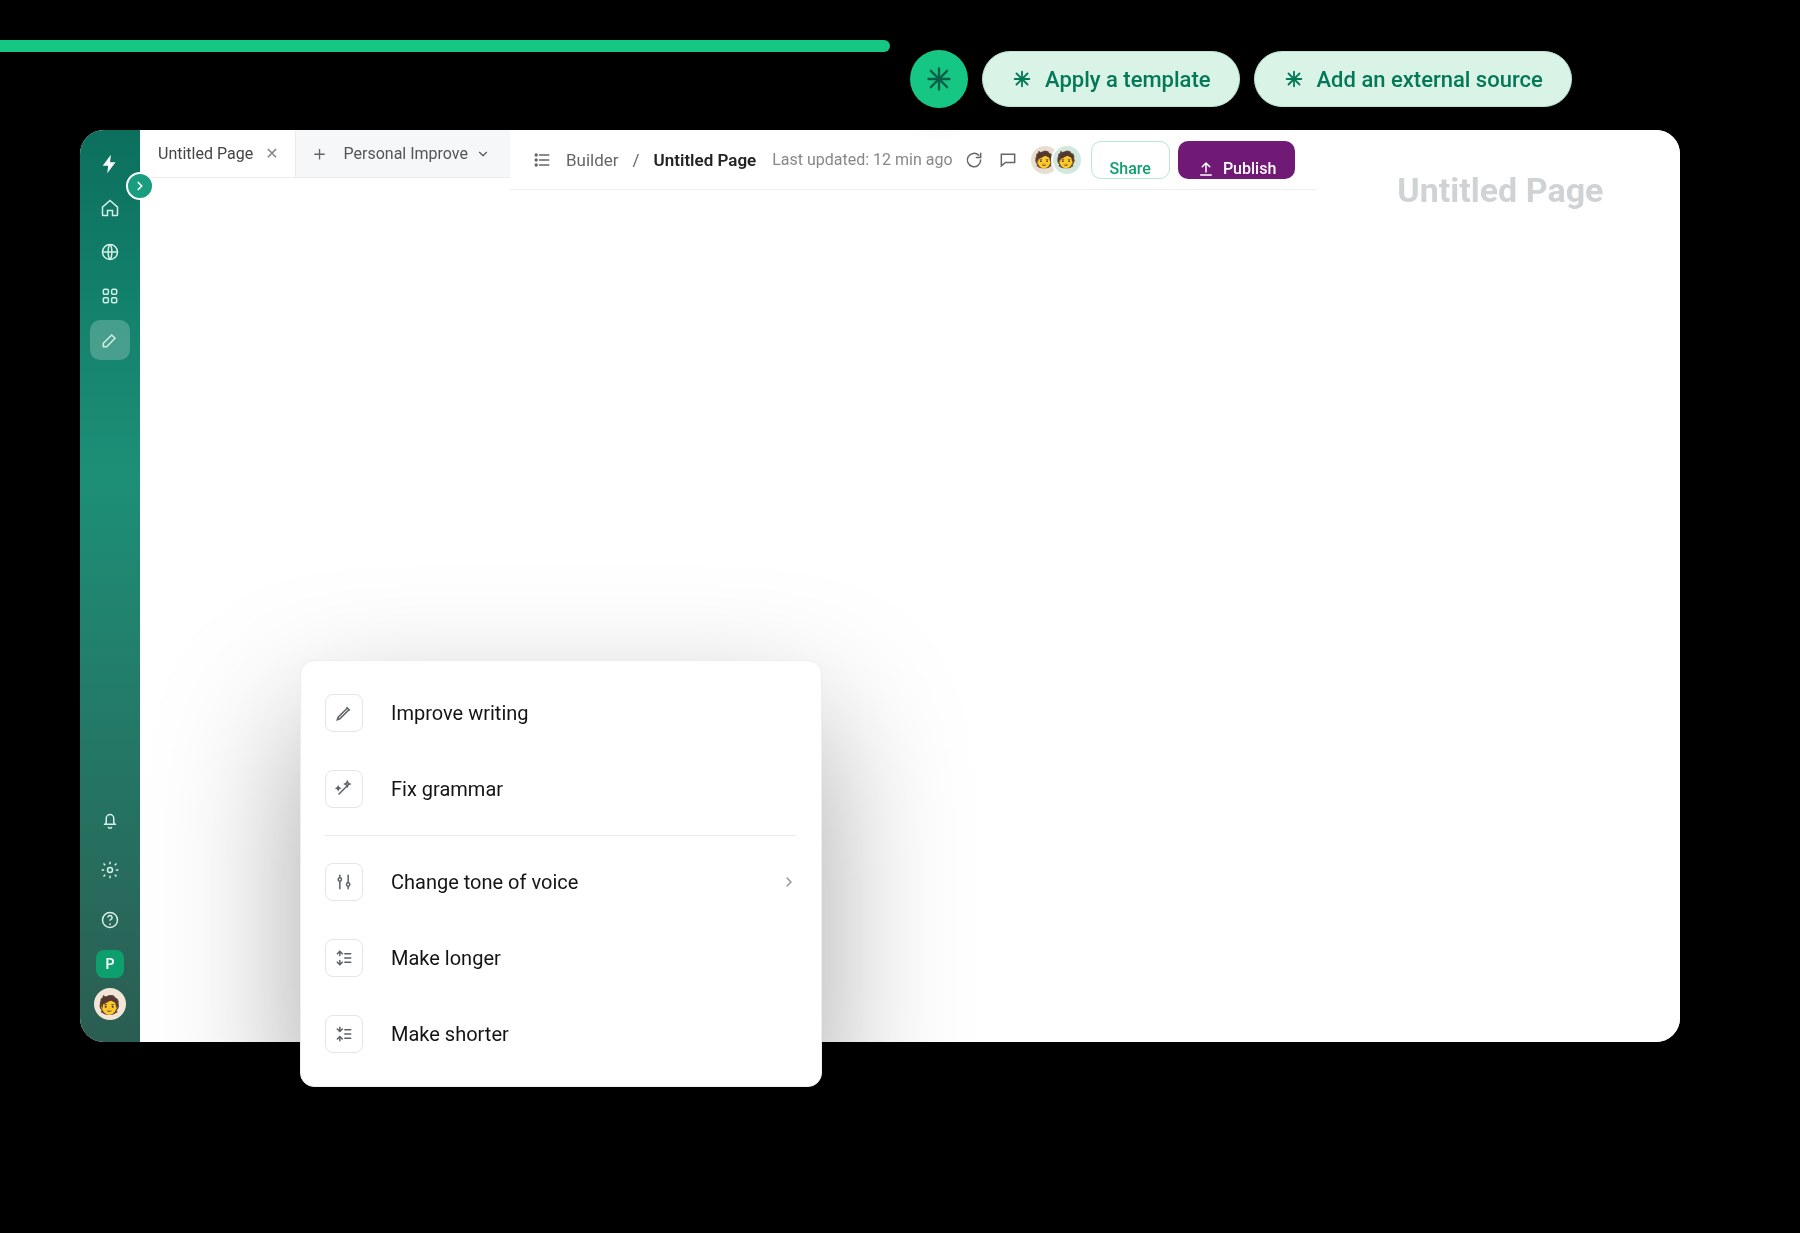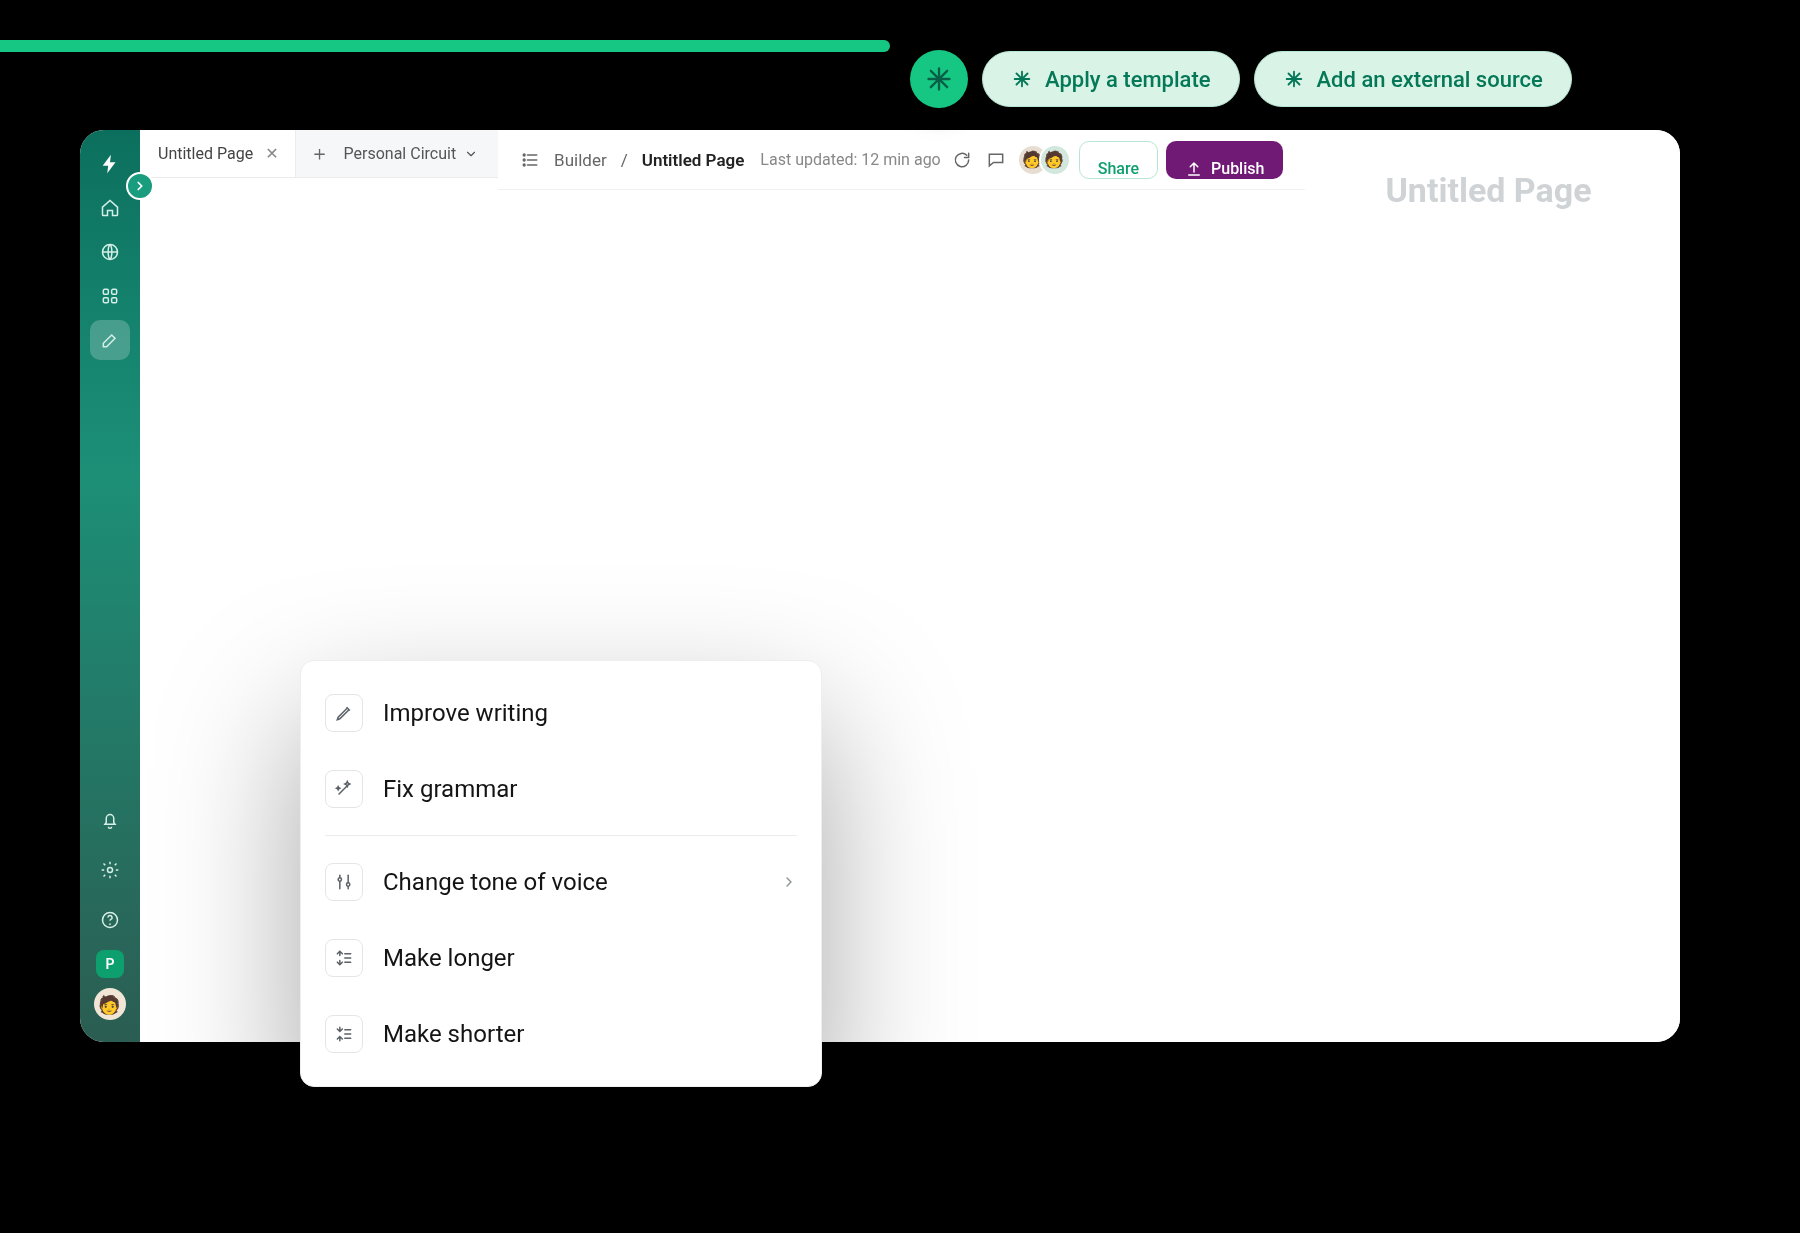--- a/index.html
+++ b/index.html
@@ -259,22 +259,22 @@
     border-radius:14px;
     box-shadow: 0 60px 140px rgba(0,0,0,.35);
     padding: 14px 0;
     z-index:20;   
   }
   .menu-item {
     height: 76px;
     display:flex;
     align-items:center;
     padding: 0 24px;
-    gap: 20px;
-    font-size:24px;
+    gap: 28px;
+    font-size:20px;
     color:#141414;
     cursor:pointer;
   }
   .menu-icon {
     width:38px; height:38px;
     border:1px solid #e3e5e6;
     border-radius:8px;
     display:flex; align-items:center; justify-content:center;
     color:#5b6166;
     flex:0 0 auto;
@@ -396,21 +396,21 @@
 
   <div class="main">
 
     <div class="tabstrip">
       <div class="tab">
         <span>Untitled Page</span>
         <span class="close">✕</span>
       </div>
       <div class="new-tab">＋</div>
       <div class="tabstrip-right">
-        <span>Personal Circuit</span>
+        <span>Personal Improve</span>
         <svg width="14" height="14" viewBox="0 0 24 24">
             <path fill="none" stroke="#555" stroke-width="2" stroke-linecap="round" stroke-linejoin="round" d="m6 9 6 6 6-6"></path>
           </svg>
       </div>
     </div>
 
     <div class="toolbar">
       <div class="tb-left">
         <span class="list-icon">
           <svg width="20" height="20" viewBox="0 0 24 24">

